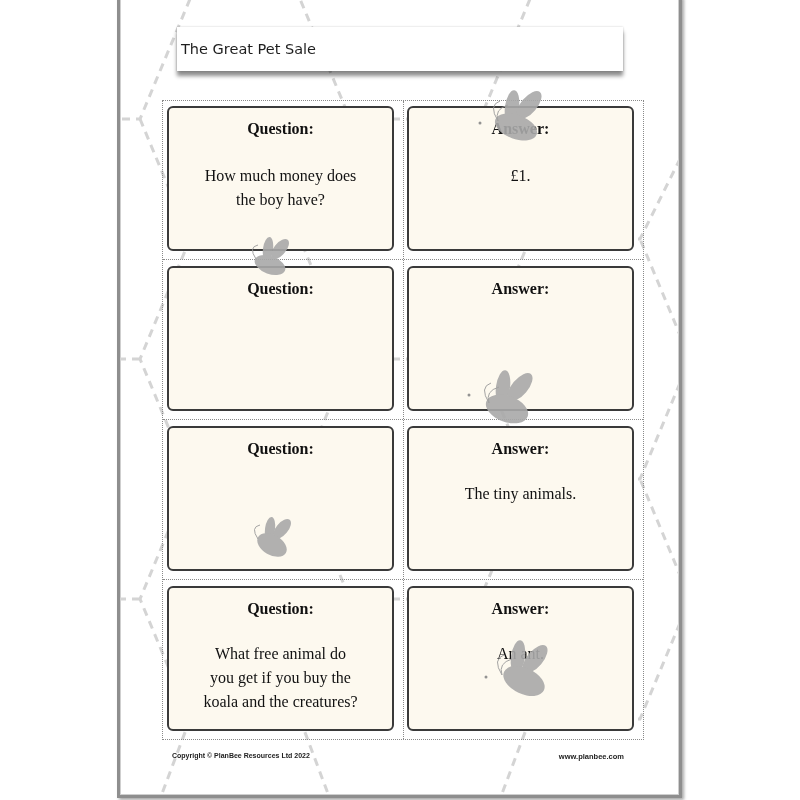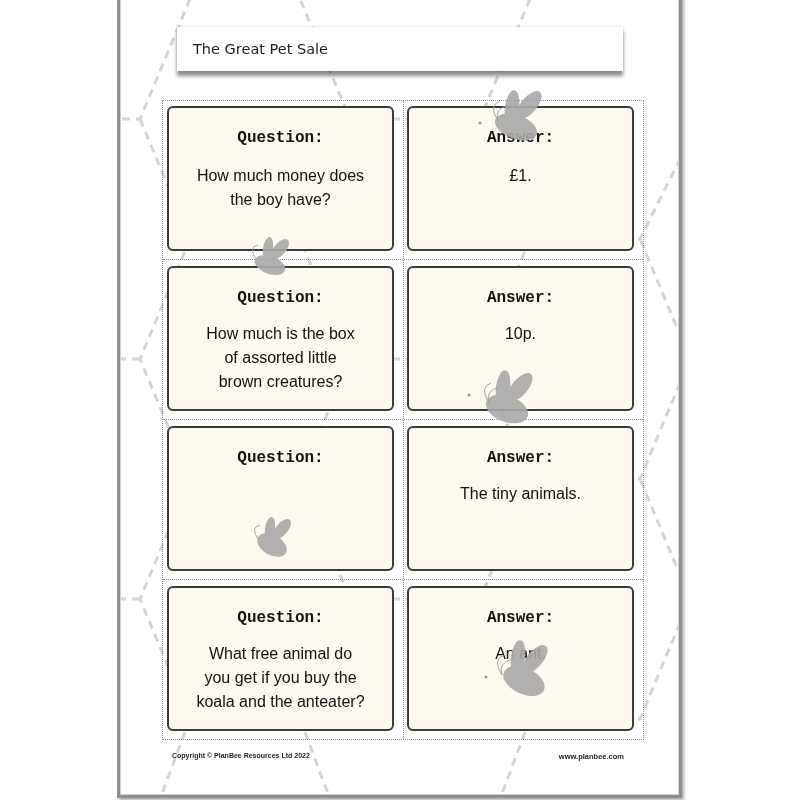--- a/index.html
+++ b/index.html
@@ -12,42 +12,42 @@
       background: #ffffff;
       border: 3px solid #8e8e8e;
       box-shadow: 2px 2px 3px rgba(0,0,0,0.35), inset 0 0 0 1px #cfcfcf;
     }
     .bg-pattern { position: absolute; left: 0; top: 0; width: 100%; height: 100%; }
     .header-bar {
       position: absolute; left: 57px; top: 28px; width: 446px; height: 44px;
       background: #ffffff;
       box-shadow: 0 5px 4px rgba(0,0,0,0.45), 0 0 2px rgba(0,0,0,0.2);
       display: flex; justify-content: space-between; align-items: center;
-      padding: 0 14px 0 16px; box-sizing: border-box;
+      padding: 0 14px 0 4px; box-sizing: border-box;
       font-family: "DejaVu Sans", sans-serif; font-size: 14.5px; color: #1e1e1e;
     }
     .cut-grid {
       position: absolute; left: 42px; top: 101px; width: 482px; height: 640px;
       border: 1px dotted #8a8a8a; box-sizing: border-box;
     }
     .cut-v { position: absolute; left: 240px; top: 0; height: 100%; border-left: 1px dotted #8a8a8a; }
     .cut-h { position: absolute; left: 0; width: 100%; border-top: 1px dotted #8a8a8a; }
     .card {
       position: absolute; width: 227px; height: 145px;
       background: #fdf9ef;
       border: 2px solid #3a3a3a; border-radius: 6px; box-sizing: border-box;
       text-align: center; overflow: hidden;
     }
     .card-title {
-      position: absolute; left: 0; right: 0; top: 21px;
-      font-family: Liberation Mono, monospace; font-weight: bold; font-size: 16px; color: #111;
+      position: absolute; left: 0; right: 0; top: 12px;
+      font-family: Liberation Serif, serif; font-weight: bold; font-size: 16px; color: #111;
     }
     .card-body {
       position: absolute; left: 8px; right: 8px;
-      font-family: Liberation Sans, sans-serif; font-size: 16px; line-height: 24px; color: #111;
+      font-family: Liberation Serif, serif; font-size: 16px; line-height: 24px; color: #111;
       white-space: pre-line;
     }
     .footer-left {
       position: absolute; left: 52px; top: 753px;
       font-family: "Liberation Sans", sans-serif; font-weight: bold; font-size: 7px; color: #222;
     }
     .footer-right {
       position: absolute; right: 55px; top: 753px;
       font-family: "Liberation Sans", sans-serif; font-weight: bold; font-size: 7.5px; color: #222;
     }
@@ -94,42 +94,38 @@
     <div class="card-body" style="top:56px">How much money does
 the boy have?</div>
   </div>
   <div class="card" style="left:287px; top:107px;">
     <div class="card-title">Answer:</div>
     <div class="card-body" style="top:56px">£1.</div>
   </div>
 
   <div class="card" style="left:47px; top:267px;">
     <div class="card-title">Question:</div>
-    <div class="card-body" style="top:54px">How much is the box
-of assorted little
-brown creatures?</div>
   </div>
   <div class="card" style="left:287px; top:267px;">
     <div class="card-title">Answer:</div>
-    <div class="card-body" style="top:54px">10p.</div>
   </div>
 
   <div class="card" style="left:47px; top:427px;">
     <div class="card-title">Question:</div>
   </div>
   <div class="card" style="left:287px; top:427px;">
     <div class="card-title">Answer:</div>
     <div class="card-body" style="top:54px">The tiny animals.</div>
   </div>
 
   <div class="card" style="left:47px; top:587px;">
     <div class="card-title">Question:</div>
     <div class="card-body" style="top:54px">What free animal do
 you get if you buy the
-koala and the anteater?</div>
+koala and the creatures?</div>
   </div>
   <div class="card" style="left:287px; top:587px;">
     <div class="card-title">Answer:</div>
     <div class="card-body" style="top:54px">An ant.</div>
   </div>
 
   <svg class="fly" style="left:354px; top:88px;" width="80" height="58" viewBox="0 0 80 58">
     <ellipse cx="38" cy="20" rx="7" ry="17" fill="#a9a9a9" transform="rotate(8 38 20)"></ellipse>
     <ellipse cx="55" cy="18" rx="8" ry="17" fill="#a9a9a9" transform="rotate(40 55 18)"></ellipse>
     <ellipse cx="42" cy="40" rx="22" ry="12" fill="#a9a9a9" transform="rotate(20 42 40)"></ellipse>

